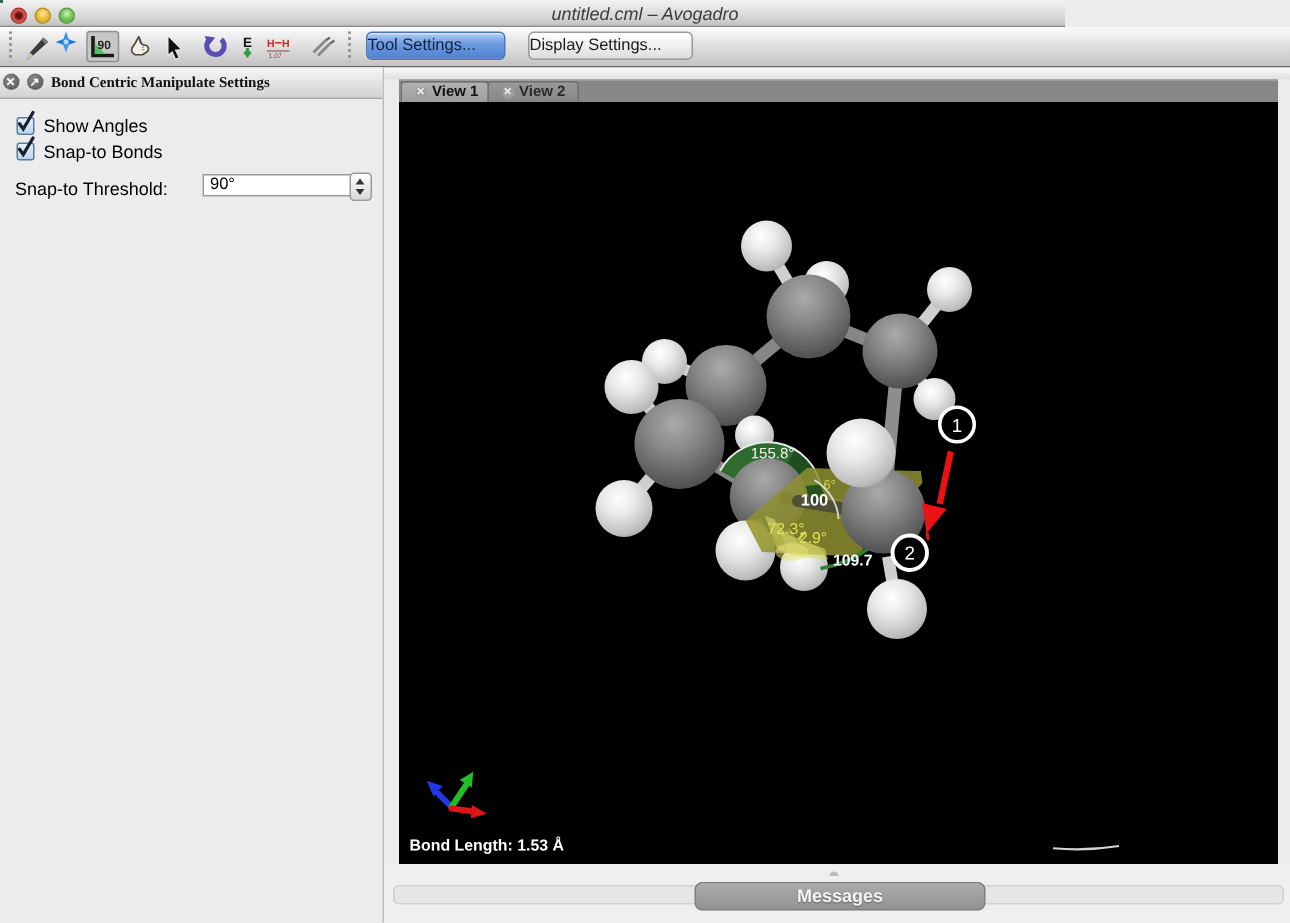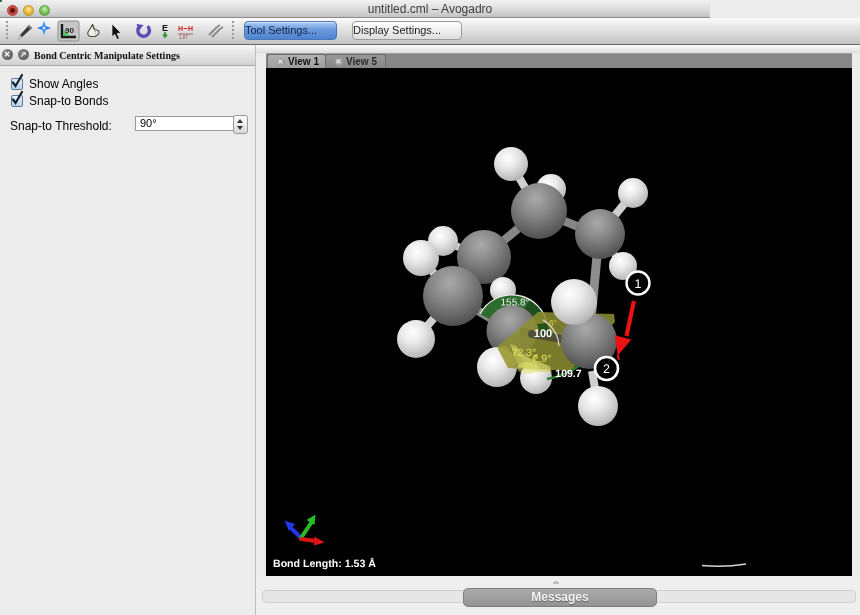--- a/index.html
+++ b/index.html
@@ -1,19 +1,19 @@
 <!DOCTYPE html>
 <html><head>
 <meta charset="utf-8">
 <style>
   html,body{margin:0;padding:0;}
   body{width:860px;height:615px;overflow:hidden;font-family:"Liberation Sans",sans-serif;position:relative;background:#ececec;transform:translateZ(0);-webkit-font-smoothing:antialiased;}
   .abs{position:absolute;}
   
-  #titlebar{left:0;top:0;width:710px;height:17px;background:linear-gradient(#f2f2f2,#d5d5d5 70%,#c2c2c2);border-bottom:1px solid #8c8c8c;}
+  #titlebar{left:0;top:0;width:710px;height:17px;background:linear-gradient(#f2f2f2,#d5d5d5 70%,#c2c2c2);border-bottom:1px solid #8c8c8c;font-style:italic;}
   .tl{position:absolute;top:5px;width:9px;height:9px;border-radius:50%;}
   #tl-r{left:7px;background:radial-gradient(circle at 50% 50%,#611310 0%,#611310 26%,#cf4a42 55%,#e89a90 100%);border:0.5px solid #a33;}
   #tl-y{left:23px;background:radial-gradient(circle at 50% 35%,#ffe9a8 0%,#eec040 45%,#c89a20 100%);border:0.5px solid #b8922c;}
   #tl-g{left:39px;background:radial-gradient(circle at 50% 35%,#d2f0c0 0%,#7cc85c 45%,#53a035 100%);border:0.5px solid #5d9e3f;}
   #title-text{width:860px;top:2px;text-align:center;font-size:12px;color:#3c3c3c;}
   #corner-speck{left:0;top:0;width:2px;height:1.5px;background:#2e6b4f;}
   
   #toolbar{left:0;top:18px;width:860px;height:26px;background:linear-gradient(#fbfbfb,#dcdcdc 55%,#c3c3c3);border-bottom:1px solid #666;}
   .vdots{position:absolute;top:3px;width:2px;height:20px;background-image:repeating-linear-gradient(#9a9a9a 0 2px,transparent 2px 4px);}
   .btn{position:absolute;top:3px;height:17px;border-radius:4px;font-size:11px;text-align:left;line-height:17px;}
@@ -139,21 +139,21 @@
   </div>
 
   <div class="abs" id="tabstrip-top"></div>
   <div class="abs" id="tabbar">
     <div class="tab" id="tab1">
       <div class="tabx">✕</div>
       <div class="tabtxt">View 1</div>
     </div>
     <div class="tab" id="tab2">
       <div class="tabx">✕</div>
-      <div class="tabtxt">View 5</div>
+      <div class="tabtxt">View 2</div>
     </div>
   </div>
 
   <svg class="abs" id="viewport" style="left:266px;top:68px;transform:translateZ(0);" width="586" height="508" viewBox="0 0 586 508">
     <defs>
       <radialGradient id="gC" cx="0.44" cy="0.28" r="0.85">
         <stop offset="0" stop-color="#aaaaaa"></stop>
         <stop offset="0.35" stop-color="#888888"></stop>
         <stop offset="0.72" stop-color="#5e5e5e"></stop>
         <stop offset="1" stop-color="#3e3e3e"></stop>

